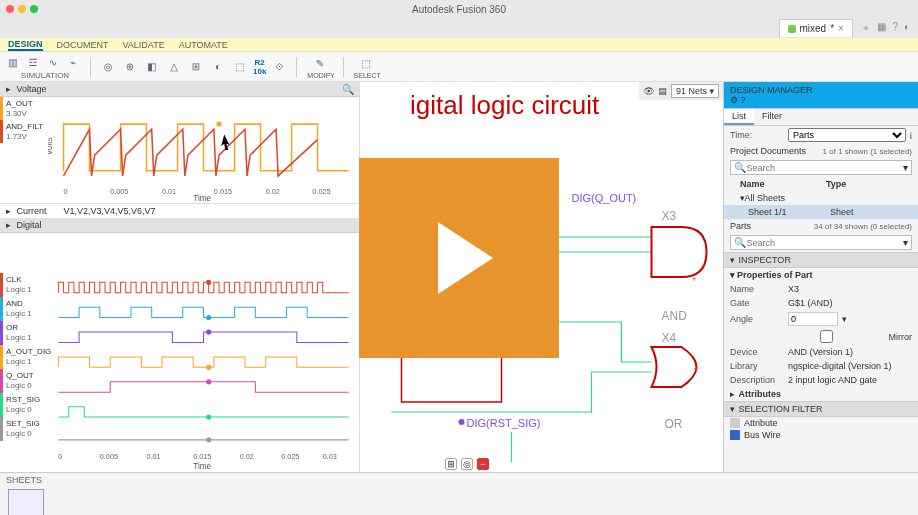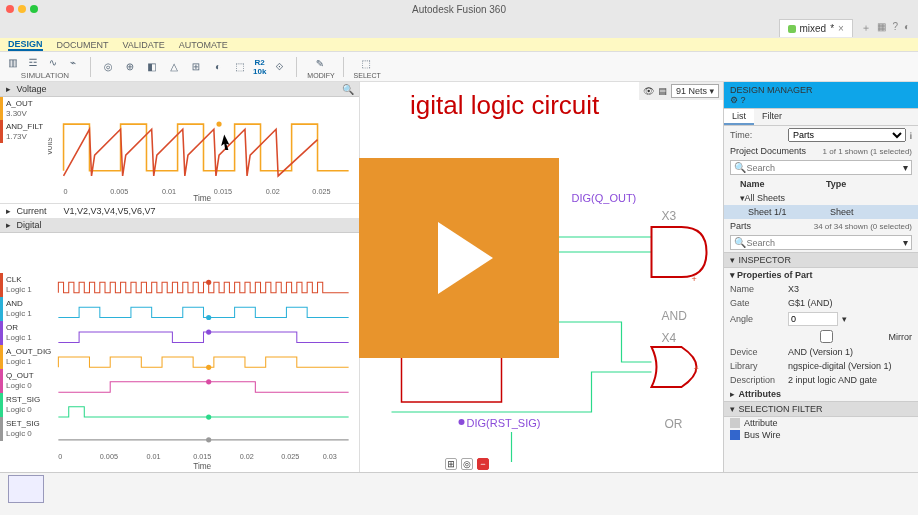--- a/index.html
+++ b/index.html
@@ -403,19 +403,20 @@
       </div>
     <div class="filter-item">
         <span class="mini-ic" style="background:#36c"></span>
         <span>Bus Wire</span>
       </div>
 
   </div>
 </div>
 
 <div class="bottom">
+  <div class="sheets-head">SHEETS</div>
   <div class="sheet-thumb"></div>
 
 </div>
 
 <div class="play-overlay">
   <div class="tri"></div>
 </div>
 
 </body></html>

